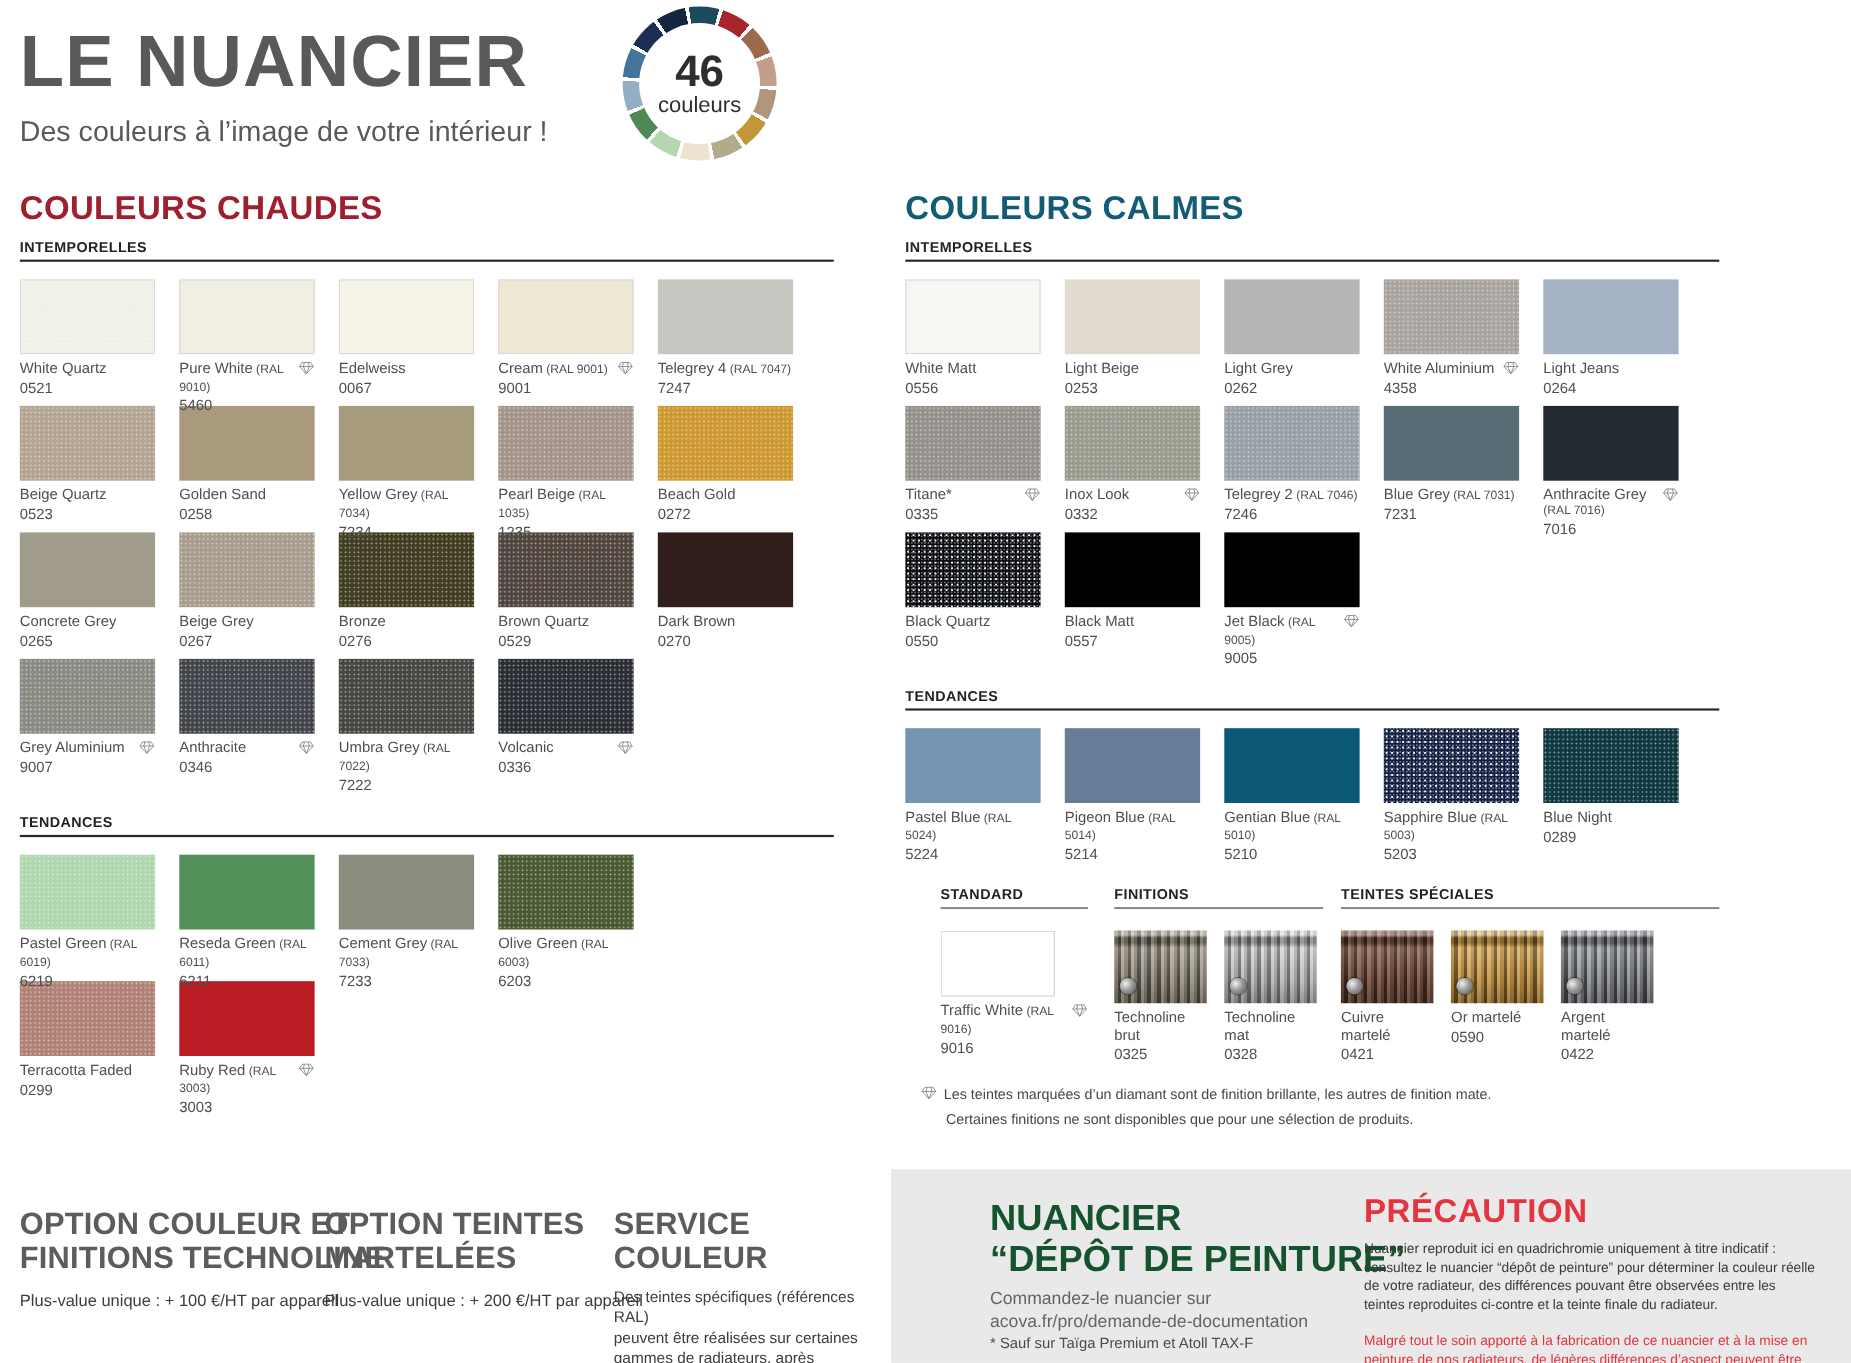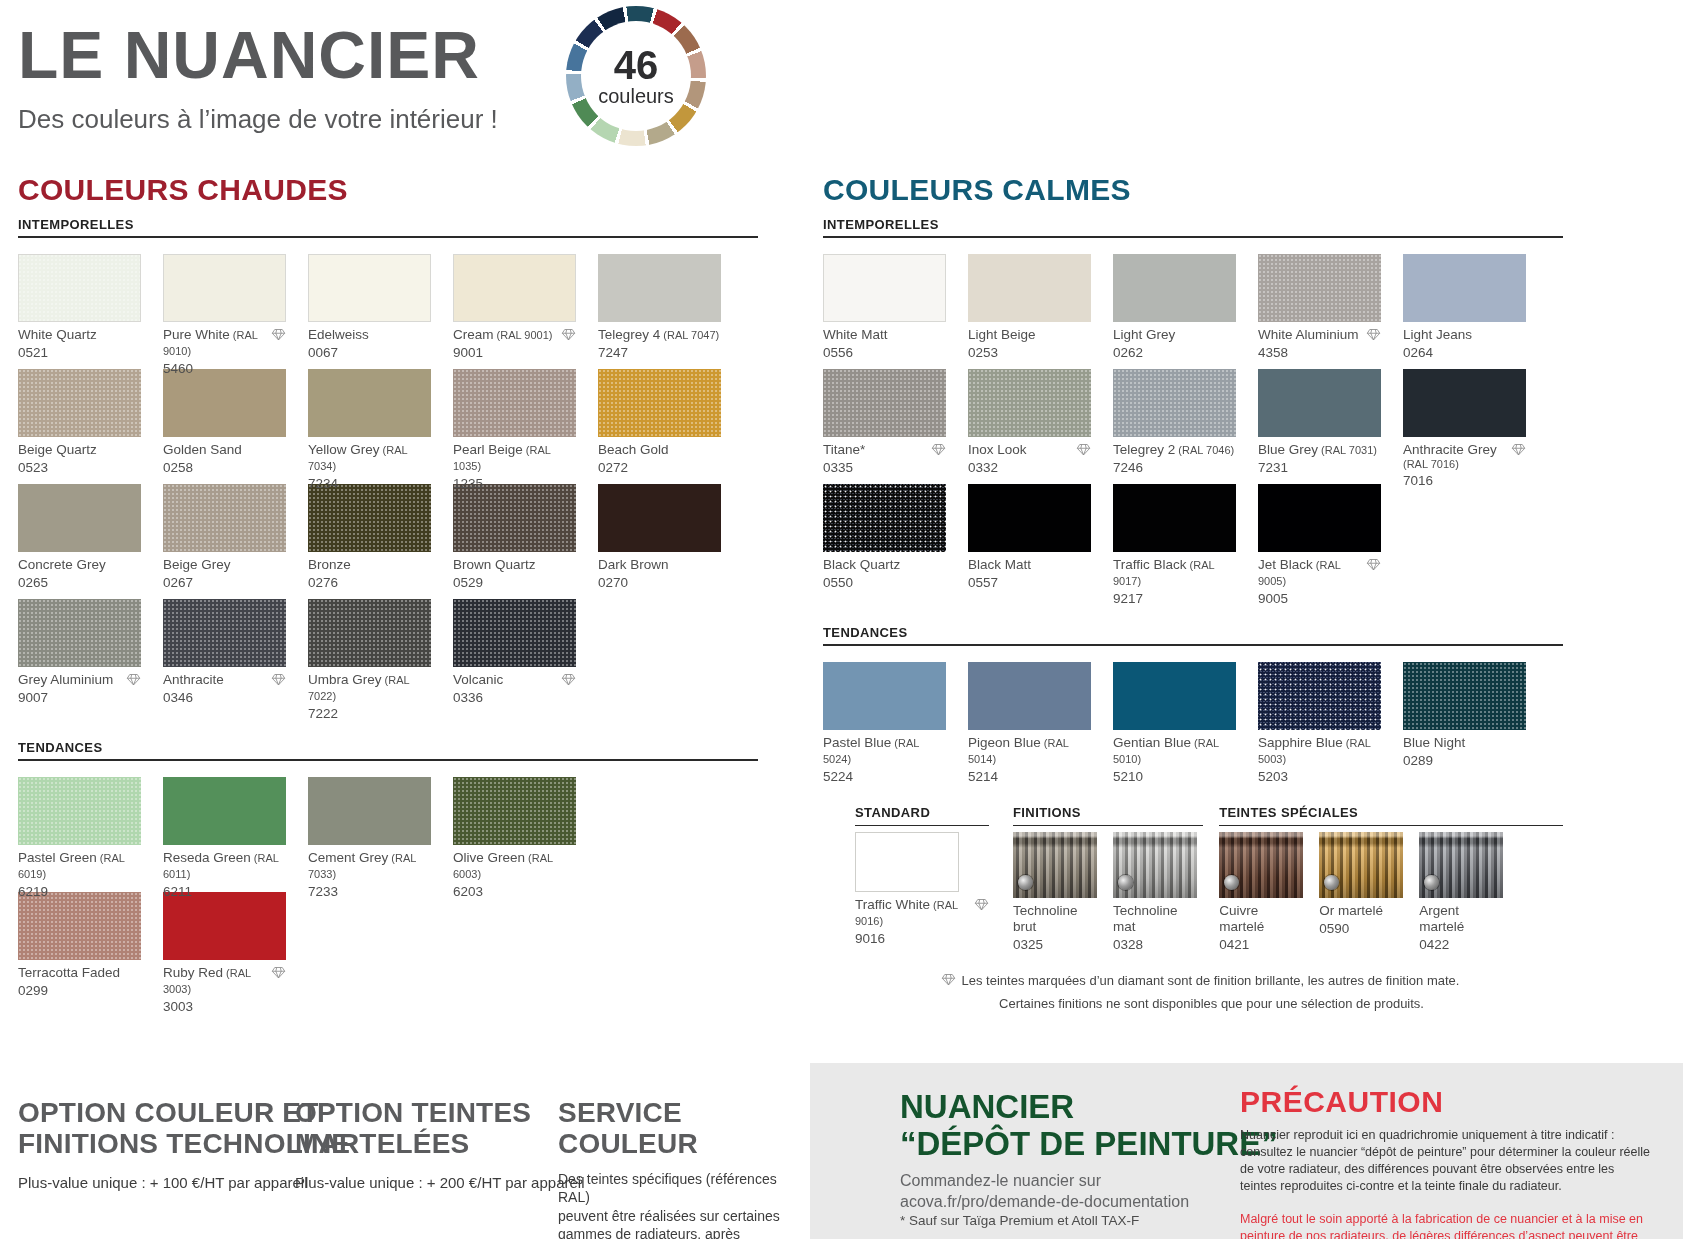--- a/index.html
+++ b/index.html
@@ -34,39 +34,39 @@
   .lbl{position:relative;margin-top:5px;font-size:13.5px;color:#4f4f4f;line-height:1.18;}
   .lbl.has-dia{padding-right:18px;}
   .lbl .ral{font-size:11px;}
   .lbl .code{margin-top:2px;}
   .diamond{position:absolute;right:0;top:0;}
 
   
   .finishes{display:flex;margin-top:28px;}
   .fin-group .fin-label{font-size:13px;font-weight:bold;color:#222;letter-spacing:.4px;}
   .fin-rule{border-top:1.5px solid #2a2a2a;margin-top:5px;}
-  .fin-items{display:flex;gap:16px;margin-top:6px;}
+  .fin-items{display:flex;gap:16px;margin-top:20px;}
   .fin-std{margin-left:32px;width:134px;}
   .fin-fin{margin-left:24px;width:198px;}
   .fin-spec{margin-left:16px;width:358px;}
   .fin-cell{width:84px;}
   .fin-cell.wide{width:134px;}
   .std-swatch{width:104px;height:60px;background:#fff;box-shadow:inset 0 0 0 1px #cfcfcb;}
   .radiator{width:84px;height:66px;position:relative;
     background:linear-gradient(180deg, rgba(255,255,255,.4) 0 6%, rgba(0,0,0,.28) 10% 17%, rgba(255,255,255,.15) 24%, rgba(0,0,0,.12) 70%, rgba(0,0,0,.3) 100%),
                repeating-linear-gradient(90deg, var(--a) 0 3px, var(--b) 3px 6px, var(--c) 6px 9px);}
   .radiator::before{content:"";position:absolute;left:5px;bottom:8px;width:15px;height:15px;border-radius:50%;
     background:radial-gradient(circle at 35% 35%, #f0f0f0, #9a9a9a 45%, #4f4f4f);box-shadow:0 0 0 1px rgba(0,0,0,.35);}
   .rad-brut{--a:#8e8678;--b:#544f48;--c:#b6aea1;}
   .rad-mat{--a:#b2b2b0;--b:#767674;--c:#d8d8d6;}
   .rad-cuivre{--a:#6f4c3c;--b:#3f281f;--c:#97705c;}
   .rad-or{--a:#bb8d3f;--b:#6f511f;--c:#e1b569;}
   .rad-argent{--a:#7a7c81;--b:#43454a;--c:#abaeb3;}
 
-  .notes{margin-top:18px;margin-left:14px;font-size:13px;color:#464646;line-height:1.6;text-align:center;}
+  .notes{margin-top:18px;margin-left:14px;font-size:13px;color:#464646;line-height:1.6;}
   .notes .n2{padding-left:23px;}
   .notes .dia-inline{display:inline-block;vertical-align:-2px;margin-right:6px;}
 
   
   .options{position:absolute;left:18px;top:1098px;width:780px;height:140px;}
   .opt{position:absolute;top:0;}
   .opt h3{margin:0;font-size:28px;line-height:1.1;font-weight:bold;color:#5b5c5e;letter-spacing:.2px;}
   .opt-text{margin-top:14px;font-size:15px;color:#3c3c3c;}
   .svc-text{margin-top:10px;font-size:14px;line-height:1.33;color:#3c3c3c;}
   #opt-1{left:0;}
@@ -440,27 +440,20 @@
         <div class="lbl">
           <div class="lbl-name">Black Quartz</div>
           <div class="code">0550</div>
         </div>
       </div>
       <div class="cell">
         <div class="swatch" style="background-color: rgb(1, 1, 2);"></div>
         <div class="lbl">
           <div class="lbl-name">Black Matt</div>
           <div class="code">0557</div>
-        </div>
-      </div>
-      <div class="cell">
-        <div class="swatch" style="background-color: rgb(2, 2, 3);"></div>
-        <div class="lbl">
-          <div class="lbl-name">Traffic Black<span class="ral"> (RAL 9017)</span></div>
-          <div class="code">9217</div>
         </div>
       </div>
       <div class="cell">
         <div class="swatch" style="background-color: rgb(0, 0, 2);"></div>
         <div class="lbl has-dia">
           <div class="lbl-name">Jet Black<span class="ral"> (RAL 9005)</span></div>
           <div class="code">9005</div>
           <span class="diamond"><svg width="15" height="15" viewBox="0 0 18 18">
               <g fill="none" stroke="#8a8a8a" stroke-width="1">
                 <path d="M4.5 3h9l3 4.5L9 15.5 1.5 7.5z"></path>

